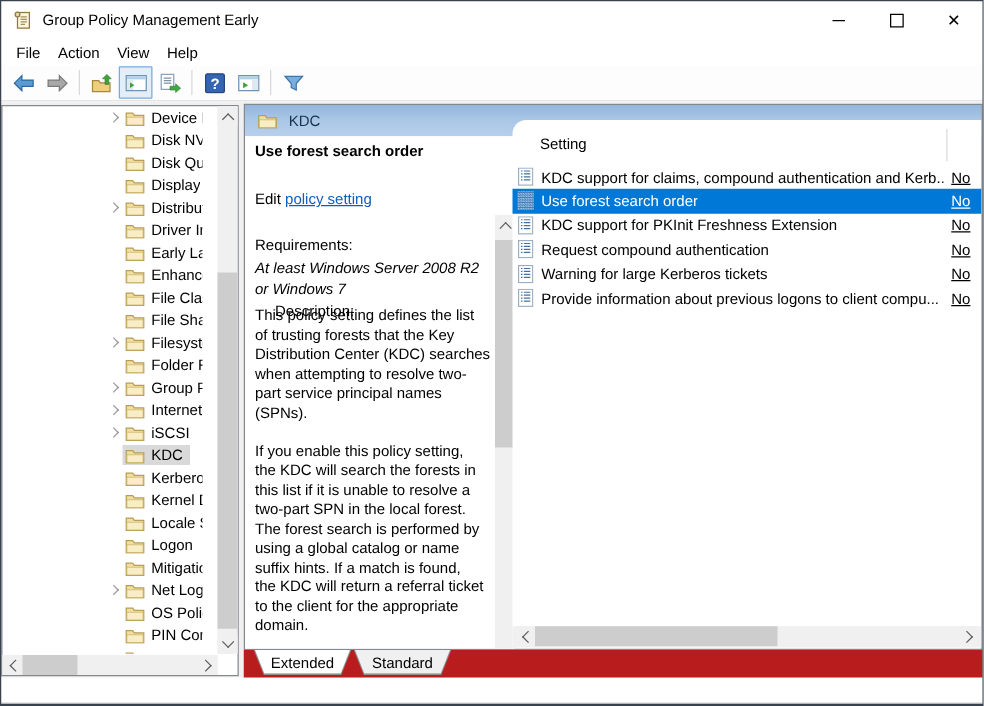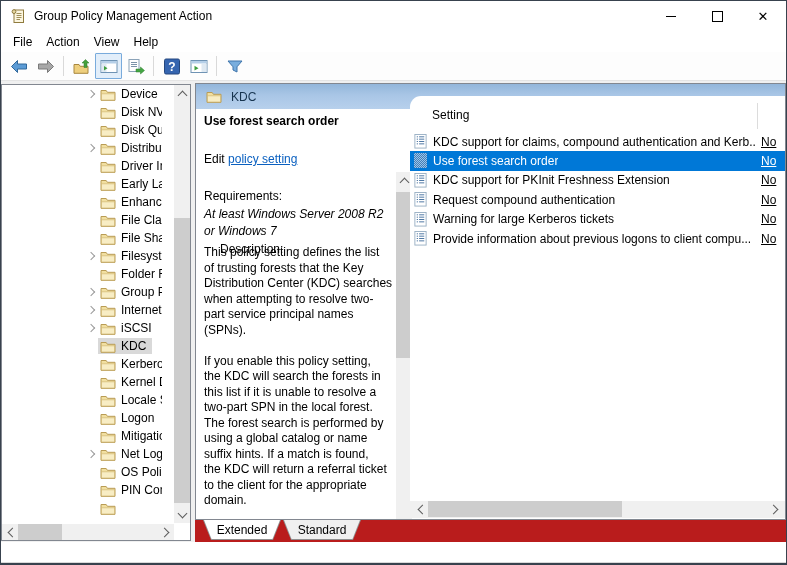--- a/index.html
+++ b/index.html
@@ -115,21 +115,21 @@
     <span class="appicon">
       <svg viewBox="0 0 16 16" width="16" height="16">
         <rect x="4" y="2" width="9.5" height="12.5" fill="#fcf6e0" stroke="#8f7b3e"></rect>
         <ellipse cx="4" cy="3.6" rx="1.9" ry="1.9" fill="#e7d9a2" stroke="#8f7b3e"></ellipse>
         <line x1="6.5" y1="5.5" x2="11.5" y2="5.5" stroke="#a0905c"></line>
         <line x1="6.5" y1="7.5" x2="11.5" y2="7.5" stroke="#a0905c"></line>
         <line x1="6.5" y1="9.5" x2="11.5" y2="9.5" stroke="#a0905c"></line>
         <line x1="6.5" y1="11.5" x2="10" y2="11.5" stroke="#a0905c"></line>
       </svg>
     </span>
-    <span class="title">Group Policy Management Action</span>
+    <span class="title">Group Policy Management Early</span>
     <div class="winbtns">
       <div class="winbtn">
           <span class="glyph-min"></span>
         </div>
       <div class="winbtn">
           <span class="glyph-max"></span>
         </div>
       <div class="winbtn">
           <span class="glyph-close">✕</span>
         </div>
@@ -246,20 +246,35 @@
       <span class="tree-icon">
         <svg viewBox="0 0 16 13" width="16" height="13">
           <path d="M1 2.5 h5.2 l1.2 1.8 H15 v8 H1 Z" fill="#f1dfa0" stroke="#b99c55"></path>
           <path d="M1.5 5.8 h13 v6.2 h-13 Z" fill="#f8edc4" stroke="#cbb069" stroke-width="0.6"></path>
         </svg>
       </span>
       <span class="tree-label">Disk Quota</span>
     </span>
   </div>
 
+  <div class="tree-row">
+    <span class="tree-indent"></span>
+    <span class="chevron" style="visibility: hidden;">
+            <span class="chev"></span>
+          </span>
+    <span class="tree-node">
+      <span class="tree-icon">
+        <svg viewBox="0 0 16 13" width="16" height="13">
+          <path d="M1 2.5 h5.2 l1.2 1.8 H15 v8 H1 Z" fill="#f1dfa0" stroke="#b99c55"></path>
+          <path d="M1.5 5.8 h13 v6.2 h-13 Z" fill="#f8edc4" stroke="#cbb069" stroke-width="0.6"></path>
+        </svg>
+      </span>
+      <span class="tree-label">Display</span>
+    </span>
+  </div>
 
   <div class="tree-row">
     <span class="tree-indent"></span>
     <span class="chevron">
             <span class="chev"></span>
           </span>
     <span class="tree-node">
       <span class="tree-icon">
         <svg viewBox="0 0 16 13" width="16" height="13">
           <path d="M1 2.5 h5.2 l1.2 1.8 H15 v8 H1 Z" fill="#f1dfa0" stroke="#b99c55"></path>

